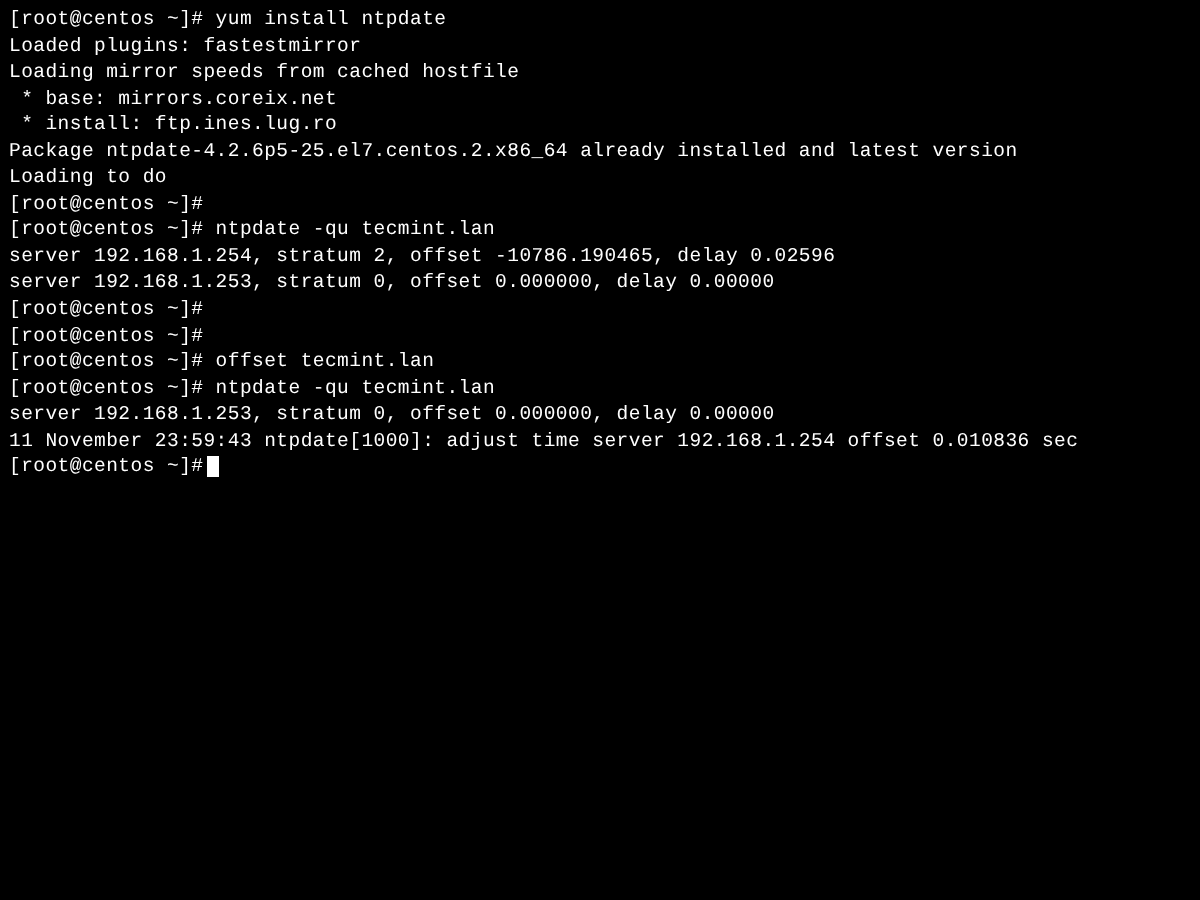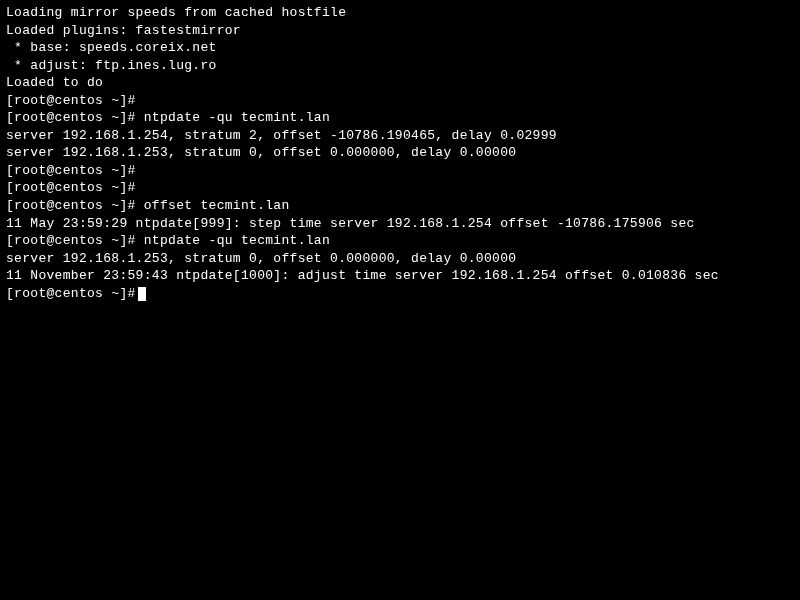--- a/index.html
+++ b/index.html
@@ -28,30 +28,31 @@
       height: 14px;
       background: #fff;
       vertical-align: text-bottom;
       margin-left: 2px;
     }
   </style>
 </head>
 <body>
 
 <div id="terminal">
+    <div class="line">[root@centos ~]# yum install ntpdate</div>
+    <div class="line">Loaded plugins: fastestmirror</div>
     <div class="line">Loading mirror speeds from cached hostfile</div>
-    <div class="line">Loaded plugins: fastestmirror</div>
-    <div class="line"> * base: speeds.coreix.net</div>
-    <div class="line"> * adjust: ftp.ines.lug.ro</div>
-    <div class="line">Loaded to do</div>
+    <div class="line"> * base: mirrors.coreix.net</div>
+    <div class="line"> * install: ftp.ines.lug.ro</div>
+    <div class="line">Package ntpdate-4.2.6p5-25.el7.centos.2.x86_64 already installed and latest version</div>
+    <div class="line">Loading to do</div>
     <div class="line">[root@centos ~]#</div>
     <div class="line">[root@centos ~]# ntpdate -qu tecmint.lan</div>
-    <div class="line">server 192.168.1.254, stratum 2, offset -10786.190465, delay 0.02999</div>
+    <div class="line">server 192.168.1.254, stratum 2, offset -10786.190465, delay 0.02596</div>
     <div class="line">server 192.168.1.253, stratum 0, offset 0.000000, delay 0.00000</div>
     <div class="line">[root@centos ~]#</div>
     <div class="line">[root@centos ~]#</div>
     <div class="line">[root@centos ~]# offset tecmint.lan</div>
-    <div class="line">11 May 23:59:29 ntpdate[999]: step time server 192.168.1.254 offset -10786.175906 sec</div>
     <div class="line">[root@centos ~]# ntpdate -qu tecmint.lan</div>
     <div class="line">server 192.168.1.253, stratum 0, offset 0.000000, delay 0.00000</div>
     <div class="line">11 November 23:59:43 ntpdate[1000]: adjust time server 192.168.1.254 offset 0.010836 sec</div>
     <div class="line">[root@centos ~]#<span class="cursor"></span></div>
   </div>
 
 </body></html>

